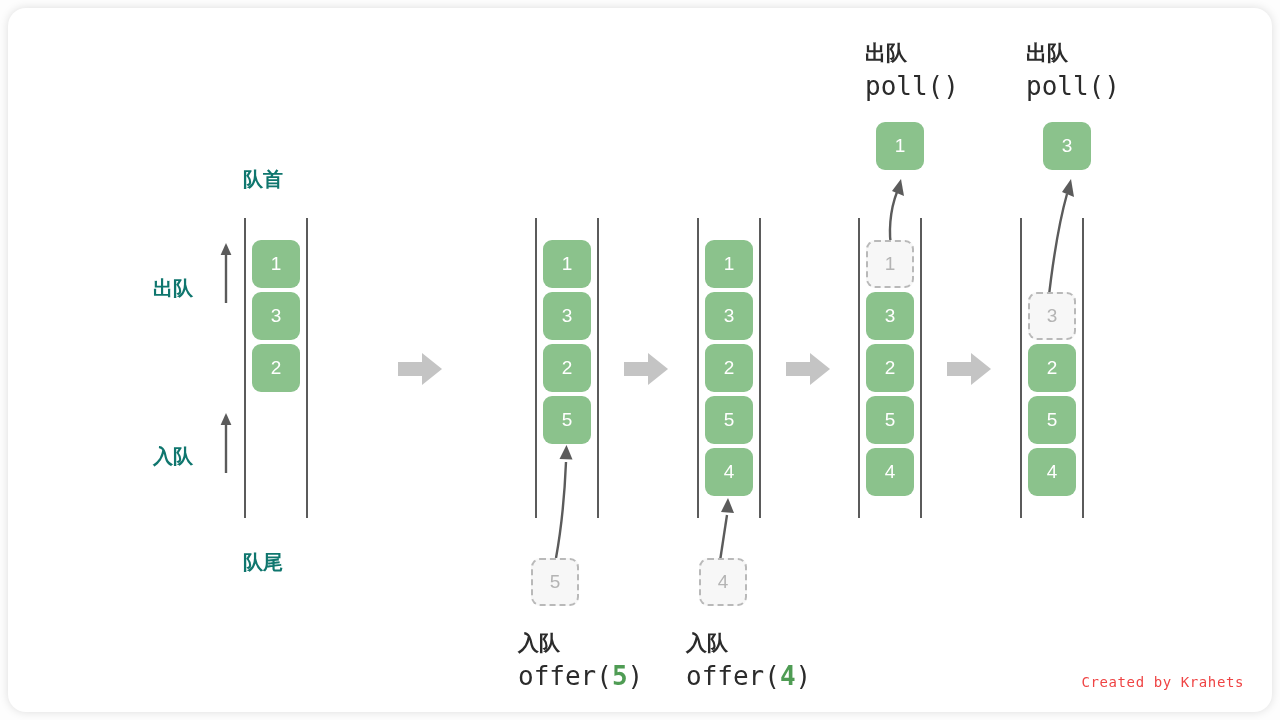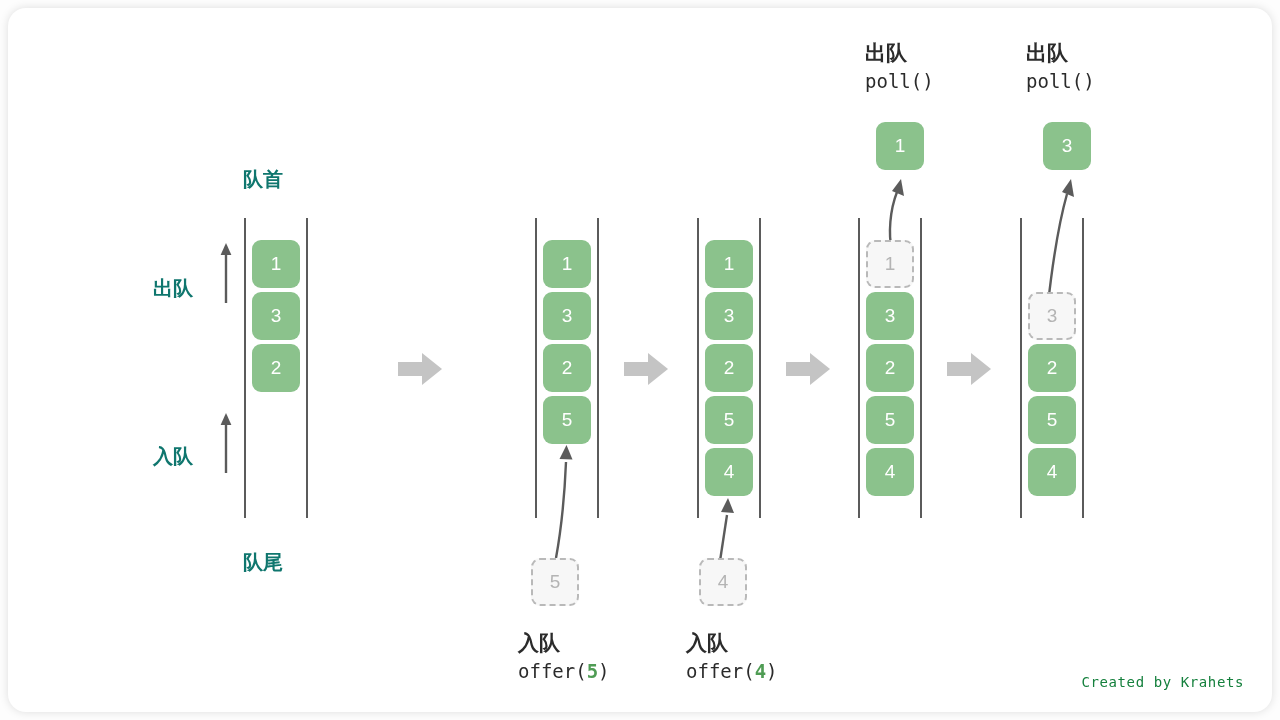--- a/index.html
+++ b/index.html
@@ -62,21 +62,21 @@
   }
   .op-label .cn {
     display: block;
     font-size: 21px;
     font-weight: bold;
     color: #2b2b2b;
     font-family: "Liberation Sans", "DejaVu Sans", sans-serif;
   }
   .op-label .code {
     display: block;
-    font-size: 19px;
+    font-size: 26px;
     color: #2b2b2b;
     font-family: "DejaVu Sans Mono", "Liberation Mono", monospace;
   }
   .op-label .code .arg { color: #4f9c54; font-weight: bold; }
 
   
   .rail {
     width: 2px;
     background: #5b5b5b;
   }
@@ -101,21 +101,21 @@
     border: 2px dashed #b9b9b9;
   }
 
   
   .block-arrow { width: 44px; height: 34px; }
 
   
   #watermark {
     right: 28px; bottom: 22px;
     font-size: 14px;
-    color: #15803d;
+    color: #ef4444;
     letter-spacing: 0.6px;
     font-family: "DejaVu Sans Mono", "Liberation Mono", monospace;
   }
 
   svg { display: block; overflow: visible; }
 </style>
 </head>
 <body>
 
 <div id="card">

